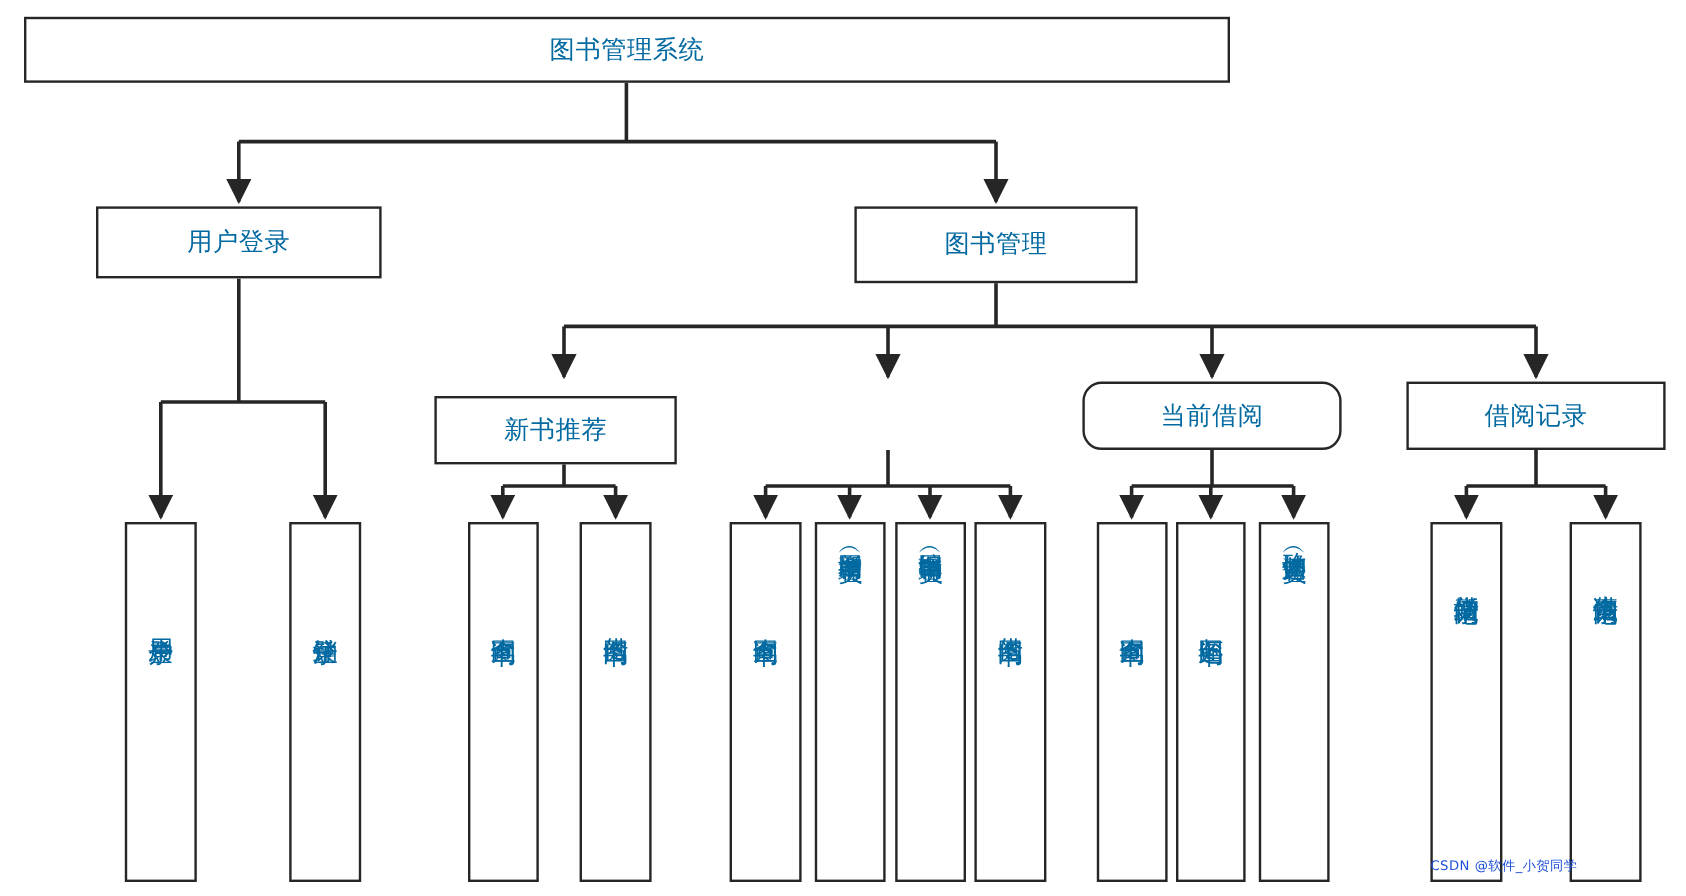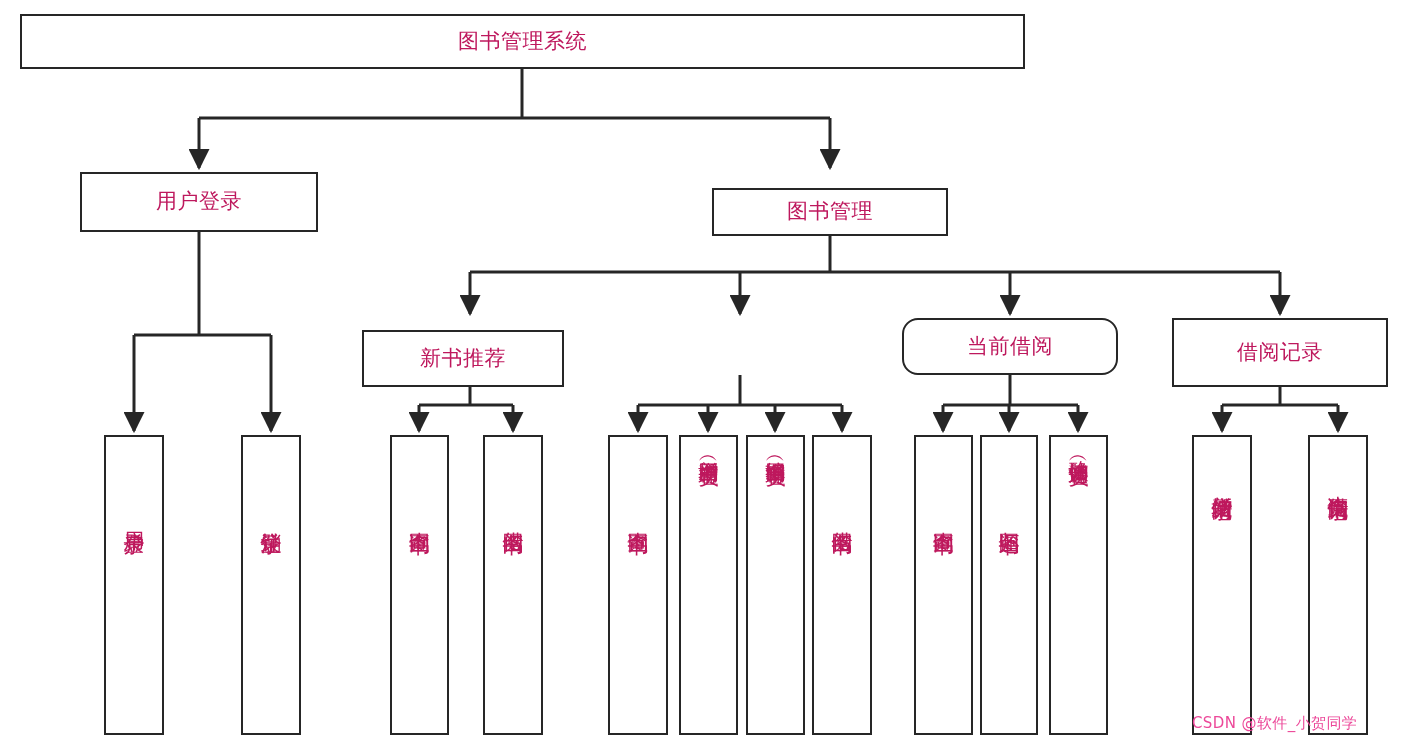--- a/index.html
+++ b/index.html
@@ -27,21 +27,21 @@
     pointer-events: none;
   }
   .node {
     position: absolute;
     box-sizing: border-box;
     border: 2px solid #262626;
     background: #ffffff;
     display: flex;
     align-items: center;
     justify-content: center;
-    color: #be185d;
+    color: #0369a1;
     z-index: 2;
   }
   .node .label {
     display: block;
     text-align: center;
     line-height: 1.12;
     letter-spacing: 0.5px;
   }
   
   .node.horiz .label {
@@ -64,22 +64,22 @@
     line-height: 1.05;
     letter-spacing: 1px;
     white-space: normal;
     max-height: 100%;
   }
   .node.vert.tall .label {
     font-size: 20px;
   }
   .watermark {
     position: absolute;
-    font-size: 15px;
-    color: #ec4899;
+    font-size: 11px;
+    color: #1d4ed8;
     white-space: nowrap;
     z-index: 3;
     letter-spacing: 0.4px;
   }
 </style>
 </head>
 <body>
 
 <div id="canvas">
 
@@ -136,31 +136,31 @@
     </g>
   </svg>
 
   <div class="node horiz root" style="left:20px; top:14px; width:1005px; height:55px;">
     <span class="label">图书管理系统</span>
   </div>
 
   <div class="node horiz" style="left:80px; top:172px; width:238px; height:60px;">
     <span class="label">用户登录</span>
   </div>
-  <div class="node horiz" style="left:712px; top:188px; width:236px; height:48px;">
+  <div class="node horiz" style="left:712px; top:172px; width:236px; height:64px;">
     <span class="label">图书管理</span>
   </div>
 
   <div class="node horiz" style="left:362px; top:330px; width:202px; height:57px;">
     <span class="label">新书推荐</span>
   </div>
   <div class="node horiz" style="left:902px; top:318px; width:216px; height:57px;border-radius:16px;">
     <span class="label">当前借阅</span>
   </div>
-  <div class="node horiz" style="left:1172px; top:318px; width:216px; height:69px;">
+  <div class="node horiz" style="left:1172px; top:318px; width:216px; height:57px;">
     <span class="label">借阅记录</span>
   </div>
 
   <div class="node vert" style="left:104px; top:435px; width:60px; height:300px; padding-top:78px;">
     <span class="label">用户登录</span>
   </div>
   <div class="node vert" style="left:241px; top:435px; width:60px; height:300px; padding-top:78px;">
     <span class="label">注销登录</span>
   </div>
 

